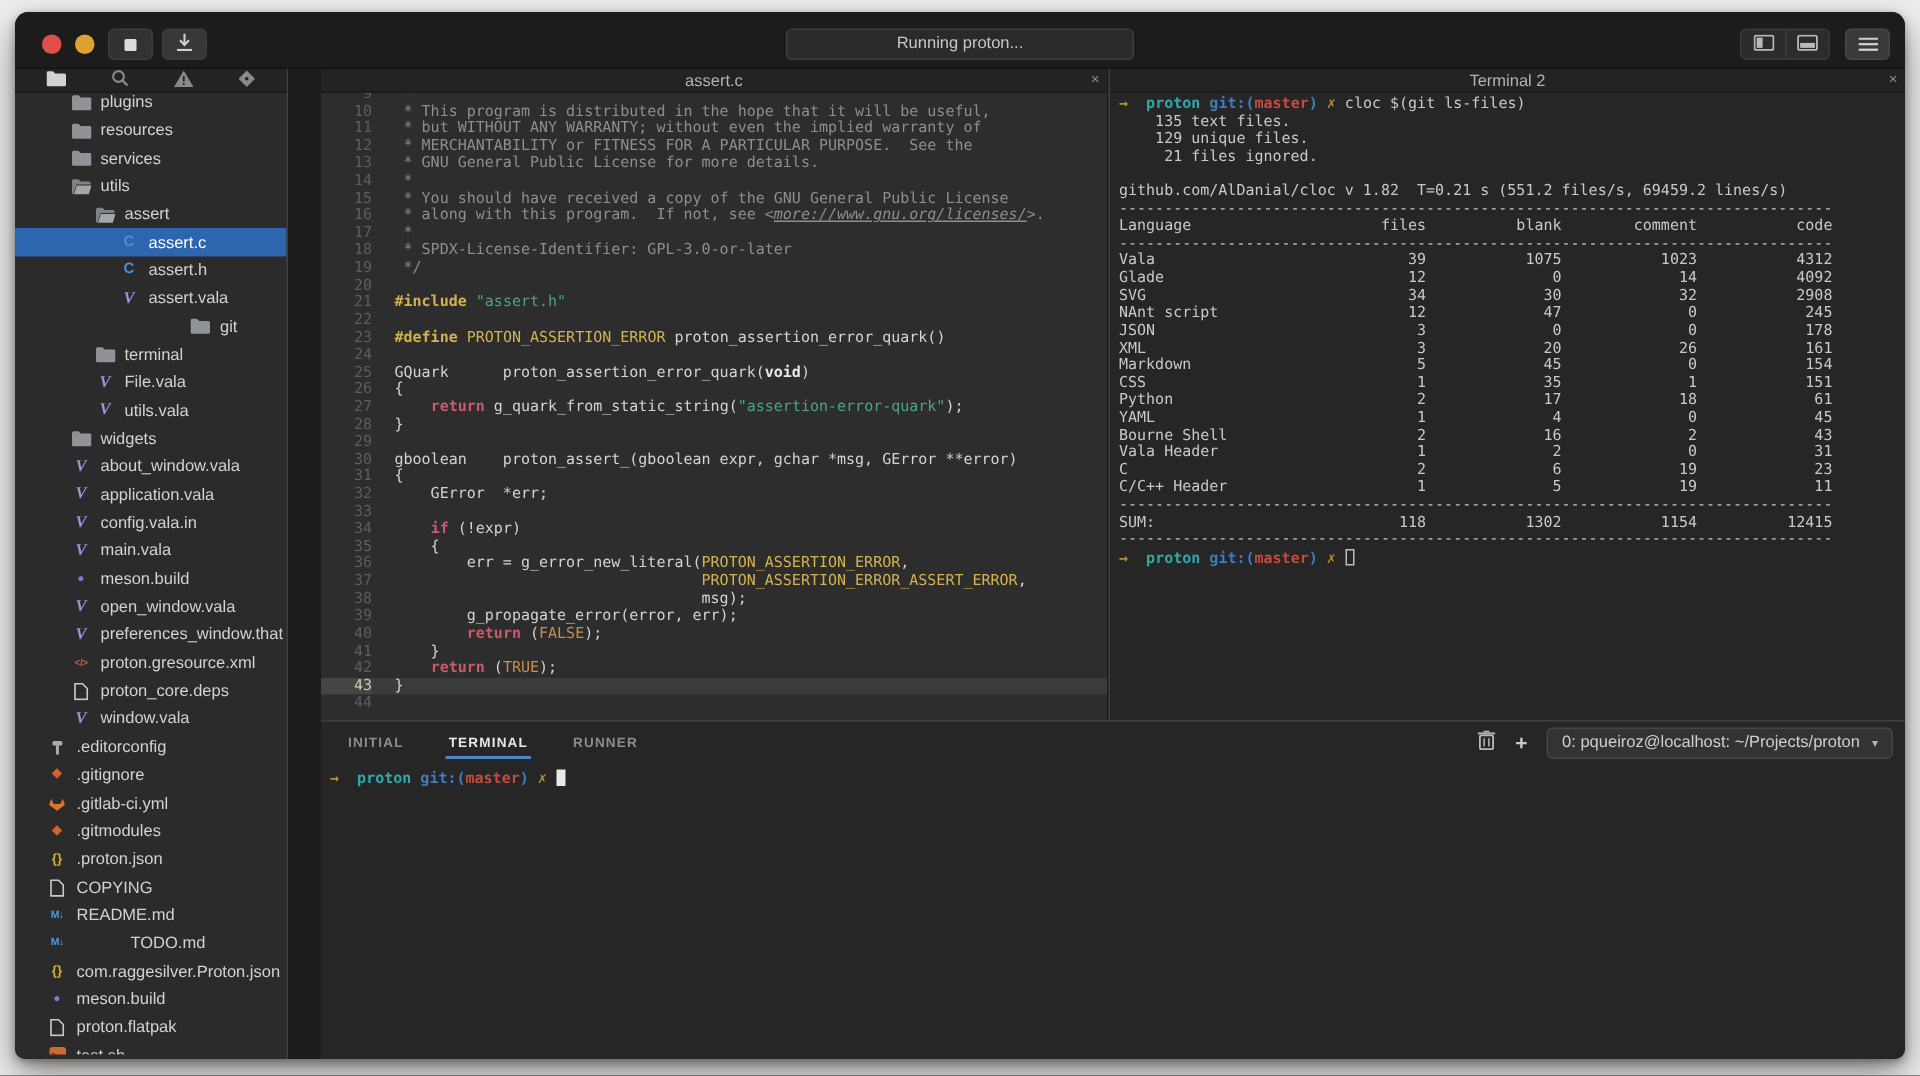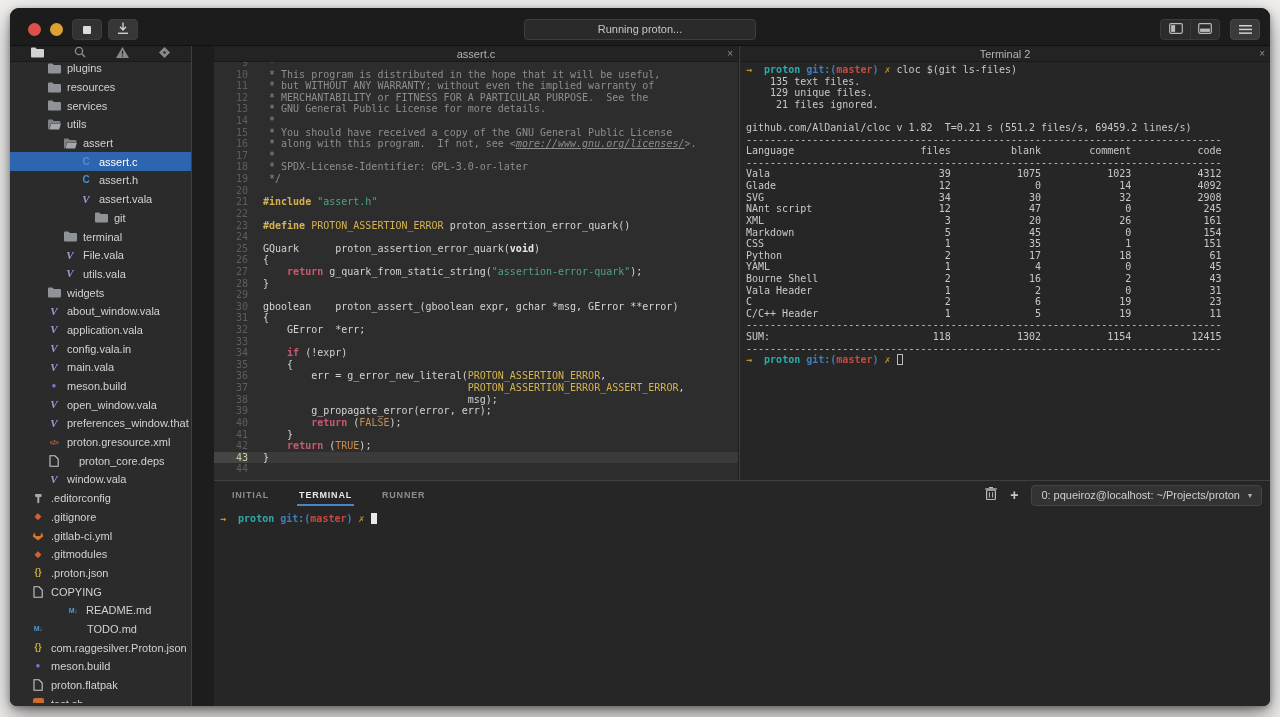--- a/index.html
+++ b/index.html
@@ -237,21 +237,21 @@
             <span class="fi fi-c">C</span>
           </span>
           <span>assert.h</span>
         </div>
         <div class="trow" style="padding-left: 69px;">
           <span class="ticon">
             <span class="fi fi-v">V</span>
           </span>
           <span>assert.vala</span>
         </div>
-        <div class="trow" style="padding-left: 84px;">
+        <div class="trow" style="padding-left: 84px; justify-content: center;">
           <span class="ticon">
             <svg width="13" height="11" viewBox="0 0 13 11">
               <path d="M0 1.5 Q0 .5 1 .5 H4.3 L5.8 2 H12 Q13 2 13 3 V9.5 Q13 10.5 12 10.5 H1 Q0 10.5 0 9.5 Z" fill="#8f9397"></path>
             </svg>
           </span>
           <span>git</span>
         </div>
         <div class="trow" style="padding-left: 53px;">
           <span class="ticon">
             <svg width="13" height="11" viewBox="0 0 13 11">
@@ -321,21 +321,21 @@
             <span class="fi fi-v">V</span>
           </span>
           <span>preferences_window.that</span>
         </div>
         <div class="trow" style="padding-left: 37px;">
           <span class="ticon">
             <span class="fi fi-xml">&lt;/&gt;</span>
           </span>
           <span>proton.gresource.xml</span>
         </div>
-        <div class="trow" style="padding-left: 37px; gap: 12px;">
+        <div class="trow" style="padding-left: 37px;">
           <span class="ticon">
             <svg width="10" height="12" viewBox="0 0 10 12">
               <path d="M1 .8 H6 L9.2 4 V11.2 H1 Z" fill="none" stroke="#c9c9c9" stroke-width="1.1"></path>
             </svg>
           </span>
           <span>proton_core.deps</span>
         </div>
         <div class="trow" style="padding-left: 37px;">
           <span class="ticon">
             <span class="fi fi-v">V</span>
@@ -378,21 +378,21 @@
           <span>.proton.json</span>
         </div>
         <div class="trow" style="padding-left: 21px;">
           <span class="ticon">
             <svg width="10" height="12" viewBox="0 0 10 12">
               <path d="M1 .8 H6 L9.2 4 V11.2 H1 Z" fill="none" stroke="#c9c9c9" stroke-width="1.1"></path>
             </svg>
           </span>
           <span>COPYING</span>
         </div>
-        <div class="trow" style="padding-left: 21px; margin-left: 35px;">
+        <div class="trow" style="padding-left: 21px;">
           <span class="ticon">
             <span class="fi fi-md">M↓</span>
           </span>
           <span>README.md</span>
         </div>
         <div class="trow" style="padding-left: 21px; gap: 36px;">
           <span class="ticon">
             <span class="fi fi-md">M↓</span>
           </span>
           <span>TODO.md</span>
@@ -483,20 +483,21 @@
         <div class="tl">     21 files ignored.</div>
         <div class="tl"></div>
         <div class="tl">github.com/AlDanial/cloc v 1.82  T=0.21 s (551.2 files/s, 69459.2 lines/s)</div>
         <div class="tl">-------------------------------------------------------------------------------</div>
         <div class="tl">Language                     files          blank        comment           code</div>
         <div class="tl">-------------------------------------------------------------------------------</div>
         <div class="tl">Vala                            39           1075           1023           4312</div>
         <div class="tl">Glade                           12              0             14           4092</div>
         <div class="tl">SVG                             34             30             32           2908</div>
         <div class="tl">NAnt script                     12             47              0            245</div>
+        <div class="tl">JSON                             3              0              0            178</div>
         <div class="tl">XML                              3             20             26            161</div>
         <div class="tl">Markdown                         5             45              0            154</div>
         <div class="tl">CSS                              1             35              1            151</div>
         <div class="tl">Python                           2             17             18             61</div>
         <div class="tl">YAML                             1              4              0             45</div>
         <div class="tl">Bourne Shell                     2             16              2             43</div>
         <div class="tl">Vala Header                      1              2              0             31</div>
         <div class="tl">C                                2              6             19             23</div>
         <div class="tl">C/C++ Header                     1              5             19             11</div>
         <div class="tl">-------------------------------------------------------------------------------</div>

